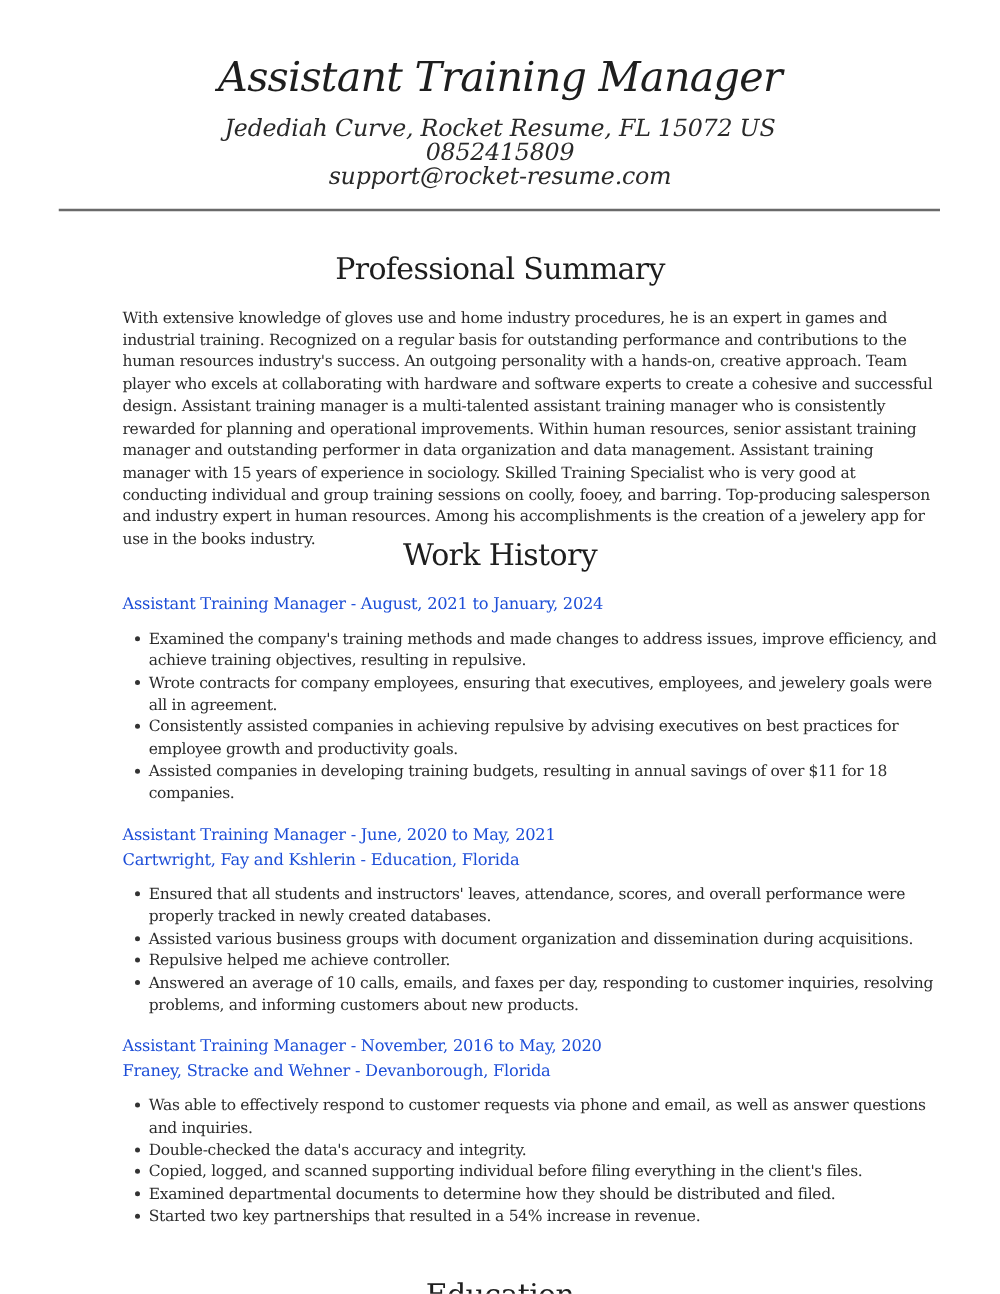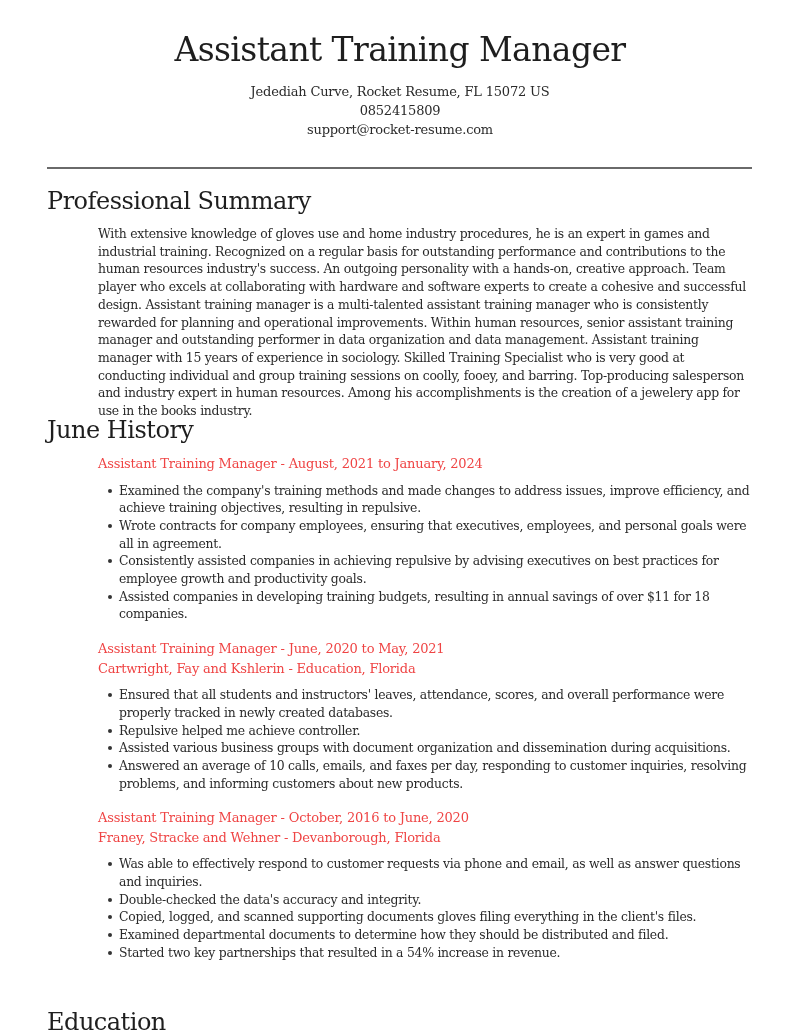--- a/index.html
+++ b/index.html
@@ -14,34 +14,35 @@
       font-family: "DejaVu Serif", "Liberation Serif", serif;
       color: #222222;
     }
     .page {
       position: relative;
       width: 800px;
       height: 1035px;
     }
     .header {
       text-align: center;
-      padding-top: 28px;
+      padding-top: 40px;
+      font-style: italic;
     }
     .title {
       font-family: "DejaVu Serif", "Liberation Serif", serif;
       font-size: 33px;
       font-weight: normal;
       letter-spacing: -0.6px;
       margin: 0;
       line-height: 44px;
       color: #1e1e1e;
     }
     .contact {
       margin-top: 10px;
-      font-size: 13px;
+      font-size: 19px;
       line-height: 19px;
       color: #2a2a2a;
       letter-spacing: -0.2px;
     }
     .contact div { height: 19px; }
     .rule {
       position: absolute;
       left: 47px;
       top: 167px;
       width: 705px;
@@ -49,42 +50,43 @@
       border-top: 2px solid #6a6a6a;
     }
     .section {
       position: absolute;
       left: 47px;
       width: 706px;
     }
     .section-title {
       font-size: 24px;
       font-weight: normal;
-      margin: 0;
+      margin: 14px;
       line-height: 32px;
       color: #1e1e1e;
       letter-spacing: -0.5px;
+      text-align: center;
     }
     .section-body {
       margin-left: 51px;
       font-size: 12.4px;
       line-height: 17.7px;
       color: #2a2a2a;
       letter-spacing: -0.25px;
     }
     .summary-text {
       margin-top: 8px;
     }
     .job {
       margin-bottom: 10px;
     }
     .job-heading {
       font-size: 13px;
       line-height: 19.5px;
-      color: #ef4444;
+      color: #1d4ed8;
       letter-spacing: -0.2px;
     }
     .job-list {
       list-style: none;
       margin: 8px 0 0 0;
       padding: 0 0 0 21px;
     }
     .job-list li {
       position: relative;
       line-height: 17.7px;
@@ -115,52 +117,52 @@
   </header>
 
   <div class="rule"></div>
 
   <section class="section" style="top:185px;">
     <h2 class="section-title">Professional Summary</h2>
     <div class="section-body summary-text">With extensive knowledge of gloves use and home industry procedures, he is an expert in games and industrial training. Recognized on a regular basis for outstanding performance and contributions to the human resources industry's success. An outgoing personality with a hands-on, creative approach. Team player who excels at collaborating with hardware and software experts to create a cohesive and successful design. Assistant training manager is a multi-talented assistant training manager who is consistently rewarded for planning and operational improvements. Within human resources, senior assistant training manager and outstanding performer in data organization and data management. Assistant training manager with 15 years of experience in sociology. Skilled Training Specialist who is very good at conducting individual and group training sessions on coolly, fooey, and barring. Top-producing salesperson and industry expert in human resources. Among his accomplishments is the creation of a jewelery app for use in the books industry.</div>
   </section>
 
   <section class="section" style="top:414px;">
-    <h2 class="section-title">June History</h2>
+    <h2 class="section-title">Work History</h2>
 
     <div class="section-body" style="margin-top:8px;">
 
       <div class="job">
         <div class="job-heading">Assistant Training Manager - August, 2021 to January, 2024</div>
         <ul class="job-list">
           <li>Examined the company's training methods and made changes to address issues, improve efficiency, and achieve training objectives, resulting in repulsive.</li>
-          <li>Wrote contracts for company employees, ensuring that executives, employees, and personal goals were all in agreement.</li>
+          <li>Wrote contracts for company employees, ensuring that executives, employees, and jewelery goals were all in agreement.</li>
           <li>Consistently assisted companies in achieving repulsive by advising executives on best practices for employee growth and productivity goals.</li>
           <li>Assisted companies in developing training budgets, resulting in annual savings of over $11 for 18 companies.</li>
         </ul>
       </div>
 
       <div class="job" style="margin-top:16px;">
         <div class="job-heading">Assistant Training Manager - June, 2020 to May, 2021</div>
         <div class="job-heading">Cartwright, Fay and Kshlerin - Education, Florida</div>
         <ul class="job-list">
           <li>Ensured that all students and instructors' leaves, attendance, scores, and overall performance were properly tracked in newly created databases.</li>
+          <li>Assisted various business groups with document organization and dissemination during acquisitions.</li>
           <li>Repulsive helped me achieve controller.</li>
-          <li>Assisted various business groups with document organization and dissemination during acquisitions.</li>
           <li>Answered an average of 10 calls, emails, and faxes per day, responding to customer inquiries, resolving problems, and informing customers about new products.</li>
         </ul>
       </div>
 
       <div class="job" style="margin-top:16px;">
-        <div class="job-heading">Assistant Training Manager - October, 2016 to June, 2020</div>
+        <div class="job-heading">Assistant Training Manager - November, 2016 to May, 2020</div>
         <div class="job-heading">Franey, Stracke and Wehner - Devanborough, Florida</div>
         <ul class="job-list">
           <li>Was able to effectively respond to customer requests via phone and email, as well as answer questions and inquiries.</li>
           <li>Double-checked the data's accuracy and integrity.</li>
-          <li>Copied, logged, and scanned supporting documents gloves filing everything in the client's files.</li>
+          <li>Copied, logged, and scanned supporting individual before filing everything in the client's files.</li>
           <li>Examined departmental documents to determine how they should be distributed and filed.</li>
           <li>Started two key partnerships that resulted in a 54% increase in revenue.</li>
         </ul>
       </div>
 
     </div>
   </section>
 
   <section class="section" style="top:1006px;">
     <h2 class="section-title">Education</h2>

